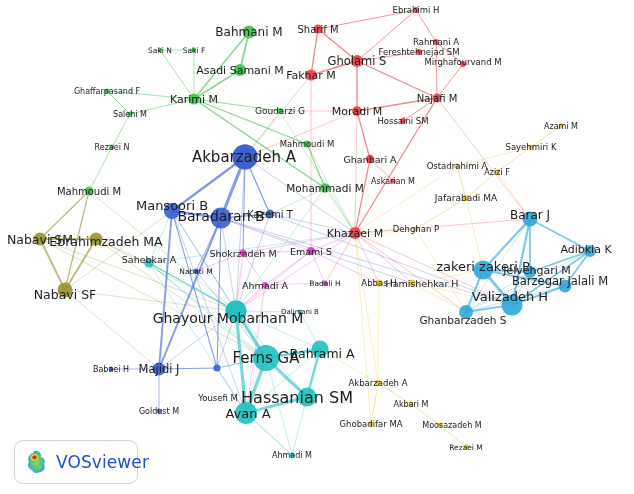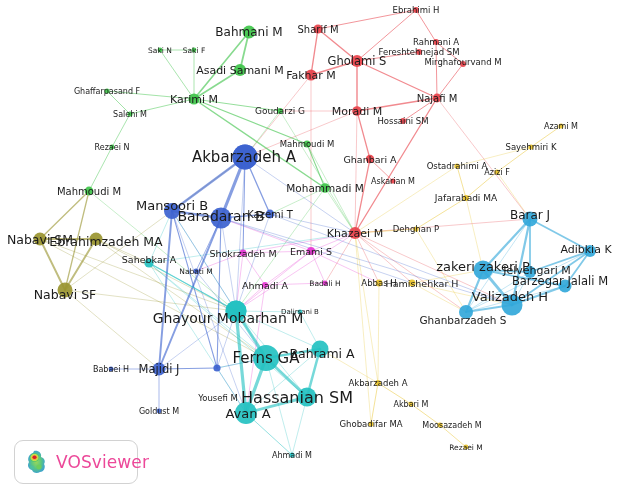--- a/index.html
+++ b/index.html
@@ -39,21 +39,21 @@
     border-radius: 9px;
     background: #ffffff;
     display: flex;
     align-items: center;
     gap: 7px;
     padding-left: 10px;
     box-sizing: border-box;
   }
   #vos-logo .vos-text {
     font-size: 17px;
-    color: #ec4899;
+    color: #1d4ed8;
     letter-spacing: 0.1px;
   }
   #vos-mark {
     width: 24px;
     height: 26px;
     flex: 0 0 auto;
   }
 </style>
 </head>
 <body>

